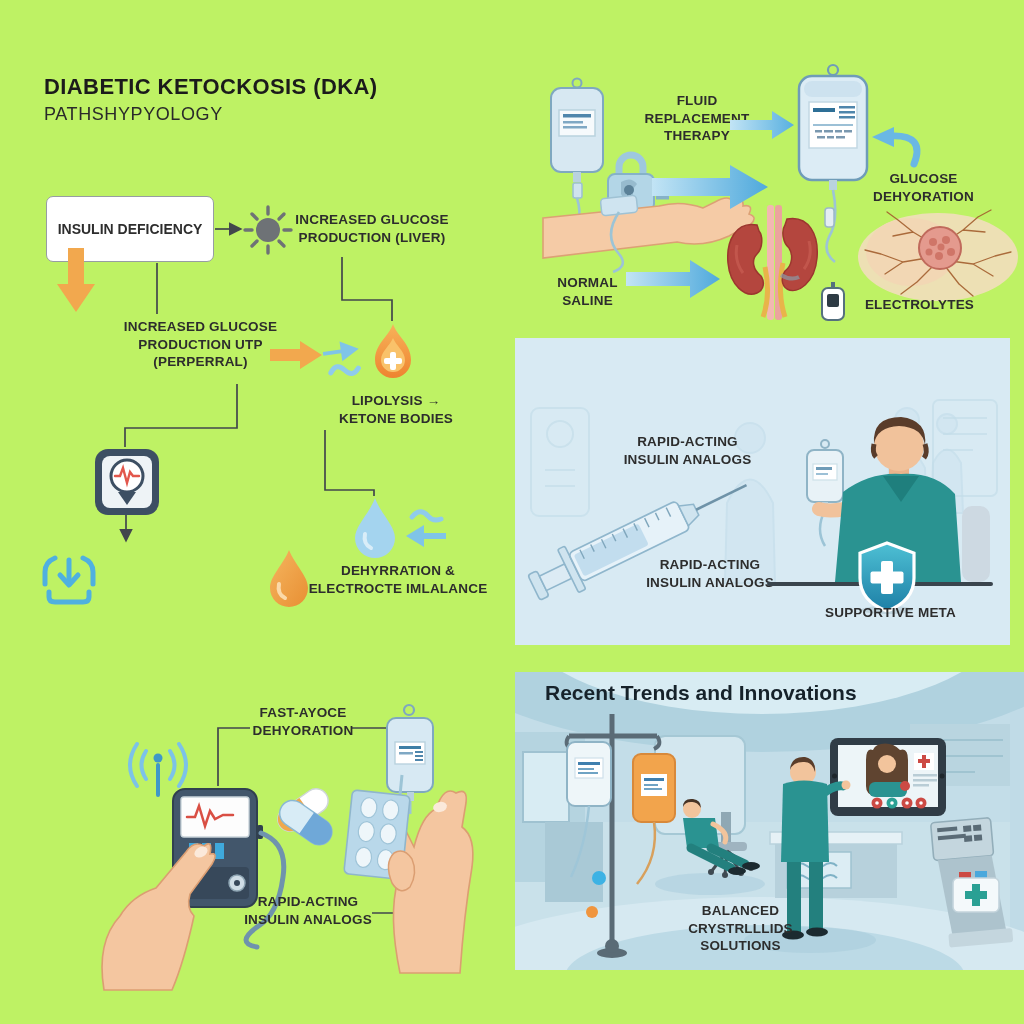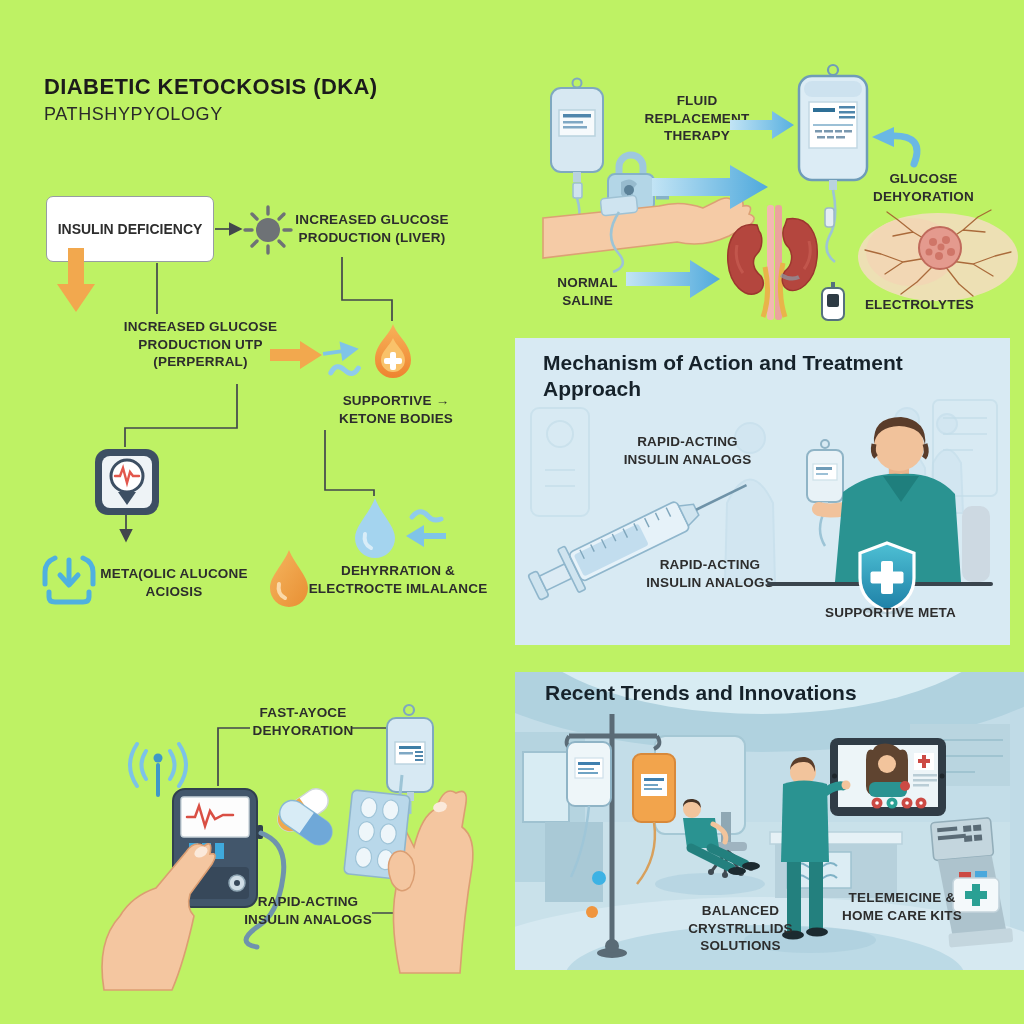--- a/index.html
+++ b/index.html
@@ -88,40 +88,38 @@
           <stop offset="1" stop-color="#ee8430"></stop>
       </linearGradient>
     </defs>
     <path d="M26,2 C22,14 8,22 8,38 a18,18 0 0 0 36,0 C44,22 30,14 26,2 Z" fill="url(#gflame)"></path>
     <path d="M26,16 C23,24 14,29 14,38 a12,12 0 0 0 24,0 C38,29 29,24 26,16 Z" fill="#f9c26a"></path>
     <g fill="#ffffff">
       <rect x="23" y="30" width="6" height="18" rx="2"></rect>
       <rect x="17" y="36" width="18" height="6" rx="2"></rect>
     </g>
   </svg>
-  <div class="lbl" style="left:330px;top:392px;width:132px">SUPPORTIVE →
+  <div class="lbl" style="left:330px;top:392px;width:132px">LIPOLYSIS →
 KETONE BODIES</div>
 
   <svg class="abs" style="left:94px;top:448px;width:66px;height:70px" viewBox="0 0 66 70">
     <rect x="1" y="1" width="64" height="66" rx="13" fill="#3d4f63"></rect>
     <rect x="8" y="8" width="50" height="52" rx="8" fill="#eef3f6"></rect>
     <circle cx="33" cy="28" r="16" fill="#ffffff" stroke="#3d4f63" stroke-width="3"></circle>
     <polyline points="21,28 26,28 29,20 33,35 36,24 39,28 45,28" fill="none" stroke="#e2574c" stroke-width="2.4" stroke-linecap="round"></polyline>
     <path d="M24,44 h18 l-9,13 z" fill="#3d4f63"></path>
   </svg>
 
   <svg class="abs" style="left:40px;top:552px;width:58px;height:58px" viewBox="0 0 58 58" fill="none" stroke="#4fb0e0" stroke-width="5" stroke-linecap="round">
     <path d="M15,6 Q5,10 5,20 V32"></path>
     <path d="M43,6 Q53,10 53,20 V32"></path>
     <line x1="29" y1="8" x2="29" y2="30"></line>
     <path d="M20,23 L29,33 L38,23" stroke-linejoin="round"></path>
     <path d="M9,40 V45 Q9,50 15,50 H43 Q49,50 49,45 V40"></path>
   </svg>
-  <div class="lbl" style="left:98px;top:565px;width:152px">META(OLIC ALUCONE
-ACIOSIS</div>
 
   <svg class="abs" style="left:353px;top:496px;width:44px;height:62px" viewBox="0 0 44 62">
     <path d="M22,2 C16,18 2,30 2,42 a20,20 0 0 0 40,0 C42,30 28,18 22,2 Z" fill="#a4d4ef"></path>
     <path d="M12,38 q-2,10 6,14" stroke="#d9edf8" stroke-width="4" fill="none" stroke-linecap="round"></path>
   </svg>
 
   <svg class="abs" style="left:402px;top:505px;width:46px;height:48px" viewBox="0 0 46 48">
     <path d="M10,12 q8,-10 16,-1 q5,6 13,3" stroke="#8fcbec" stroke-width="5" fill="none" stroke-linecap="round"></path>
     <polygon points="44,28 22,28 22,20 4,31 22,42 22,34 44,34" fill="#7fc4e8"></polygon>
   </svg>
@@ -289,22 +287,20 @@
       </g>
       <g stroke="#c3dde9" stroke-width="2" fill="none" opacity="0.65">
         <rect x="418" y="62" width="64" height="96" rx="6"></rect>
         <path d="M428,80 h44 M428,96 h44 M428,112 h30"></path>
         <rect x="16" y="70" width="58" height="108" rx="8"></rect>
         <circle cx="45" cy="96" r="13"></circle>
         <path d="M30,132 h30 M30,148 h30"></path>
       </g>
     </svg>
 
-    <div class="panel-title" style="left:28px;top:12px">Mechanism of Action and Treatment
-Approach</div>
 
     <div class="lbl" style="left:100px;top:95px;width:145px">RAPID-ACTING
 INSULIN ANALOGS</div>
 
     <svg class="abs" style="left:5px;top:128px;width:245px;height:150px" viewBox="0 0 245 150">
       <g transform="rotate(-26 120 70)">
         <rect x="2" y="56" width="10" height="28" rx="3" fill="#cfe4ef" stroke="#8fb6cc" stroke-width="1.6"></rect>
         <rect x="12" y="62" width="28" height="16" fill="#dcebf4" stroke="#8fb6cc" stroke-width="1.6"></rect>
         <rect x="40" y="46" width="8" height="48" rx="2" fill="#cfe4ef" stroke="#8fb6cc" stroke-width="1.6"></rect>
         <rect x="48" y="54" width="120" height="32" rx="5" fill="#e6f2f9" stroke="#8fb6cc" stroke-width="1.8"></rect>
@@ -563,17 +559,15 @@
       <rect x="444" y="200" width="12" height="9" fill="#cc4a44"></rect>
       <rect x="460" y="199" width="12" height="10" fill="#4aa8dc"></rect>
       <rect x="438" y="206" width="46" height="34" rx="5" fill="#f4f9fb" stroke="#c3d4dc" stroke-width="1.6"></rect>
       <rect x="457" y="212" width="8" height="22" fill="#2aa094"></rect>
       <rect x="450" y="219" width="22" height="8" fill="#2aa094"></rect>
     </svg>
 
     <div class="panel-title" style="left:30px;top:8px">Recent Trends and Innovations</div>
     <div class="lbl left" style="left:133px;top:230px;width:185px">BALANCED CRYSTRLLLIDS
 SOLUTIONS</div>
-    <div class="lbl" style="left:322px;top:217px;width:130px">TELEMEICINE &amp;
-HOME CARE KITS</div>
   </div>
 
 </div>
 
 </body></html>

